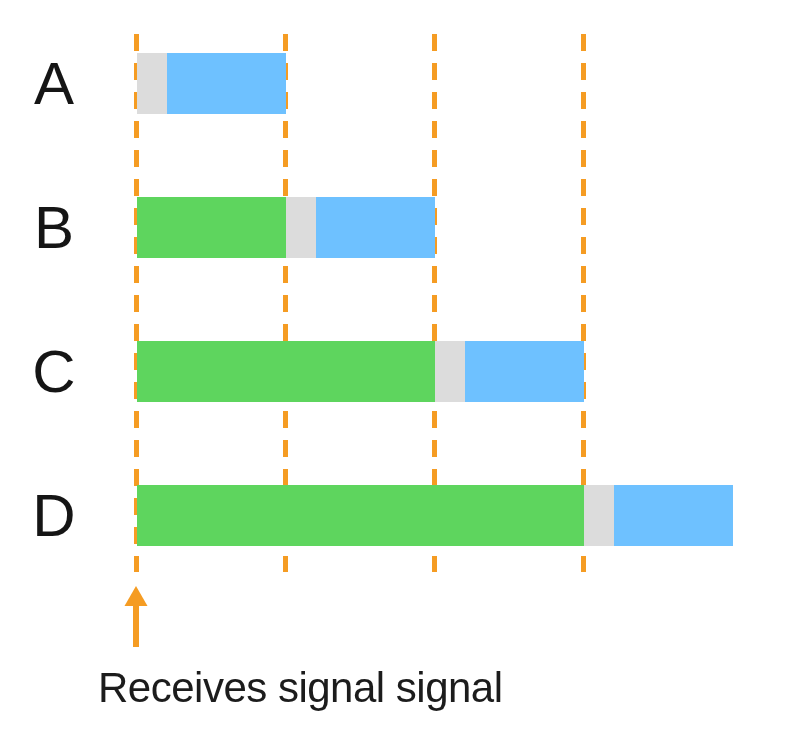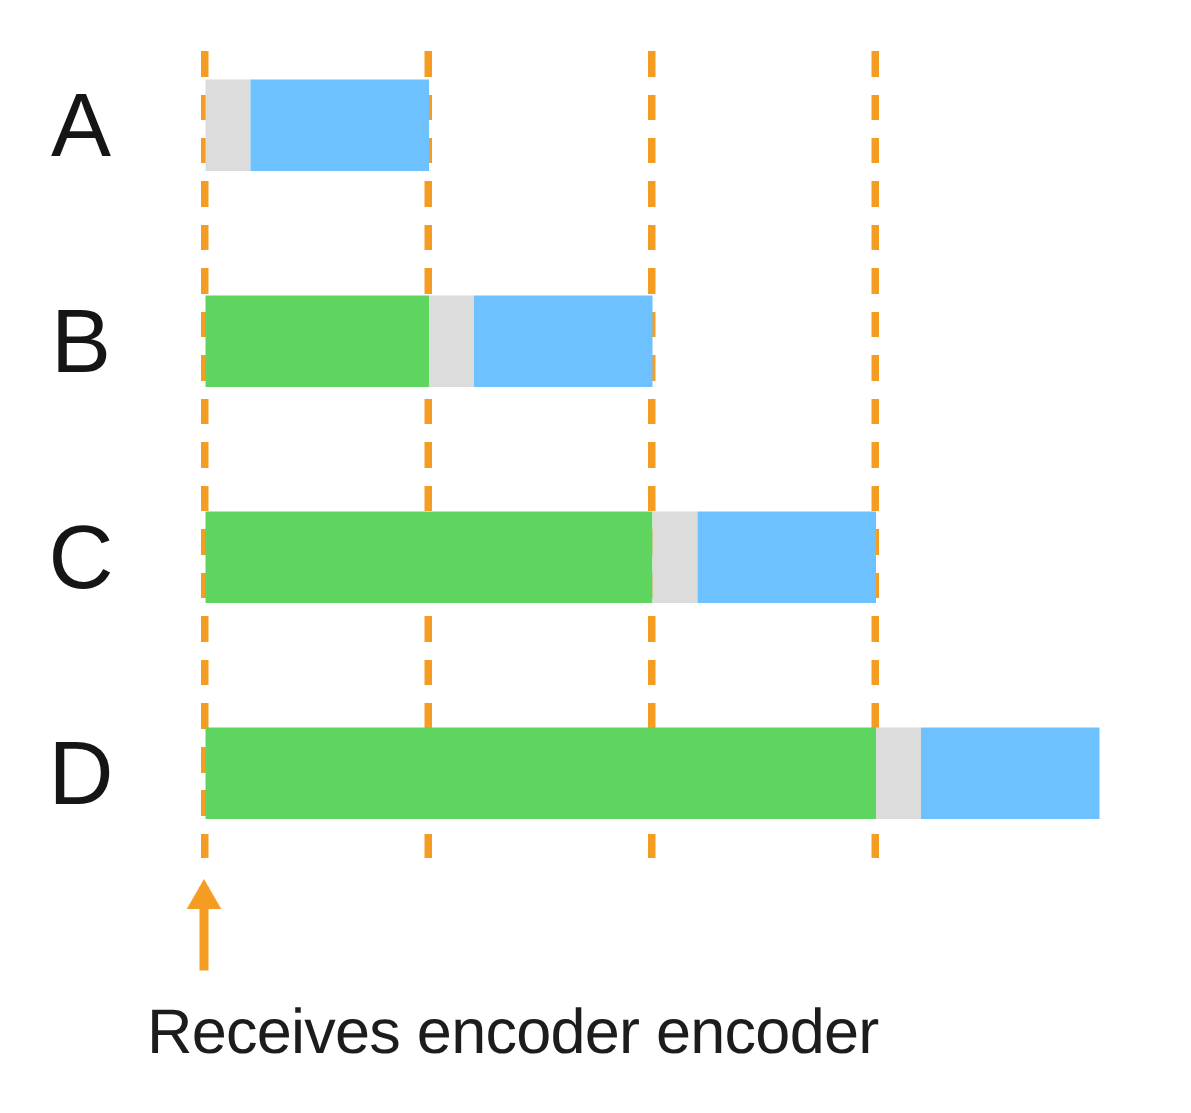--- a/index.html
+++ b/index.html
@@ -96,14 +96,14 @@
         <div class="seg seg-gray" style="width: 30px;"></div>
         <div class="seg seg-blue" style="width: 119px;"></div>
       </div>
     </div>
 
   <svg class="arrow-up" viewBox="0 0 24 62" xmlns="http://www.w3.org/2000/svg">
     <polygon points="12,0 23.5,20 0.5,20" fill="var(--orange)"></polygon>
     <rect x="9" y="18" width="6" height="43" fill="var(--orange)"></rect>
   </svg>
 
-  <div class="annotation-text">Receives encoder encoder</div>
+  <div class="annotation-text">Receives signal signal</div>
 </div>
 
 </body></html>

